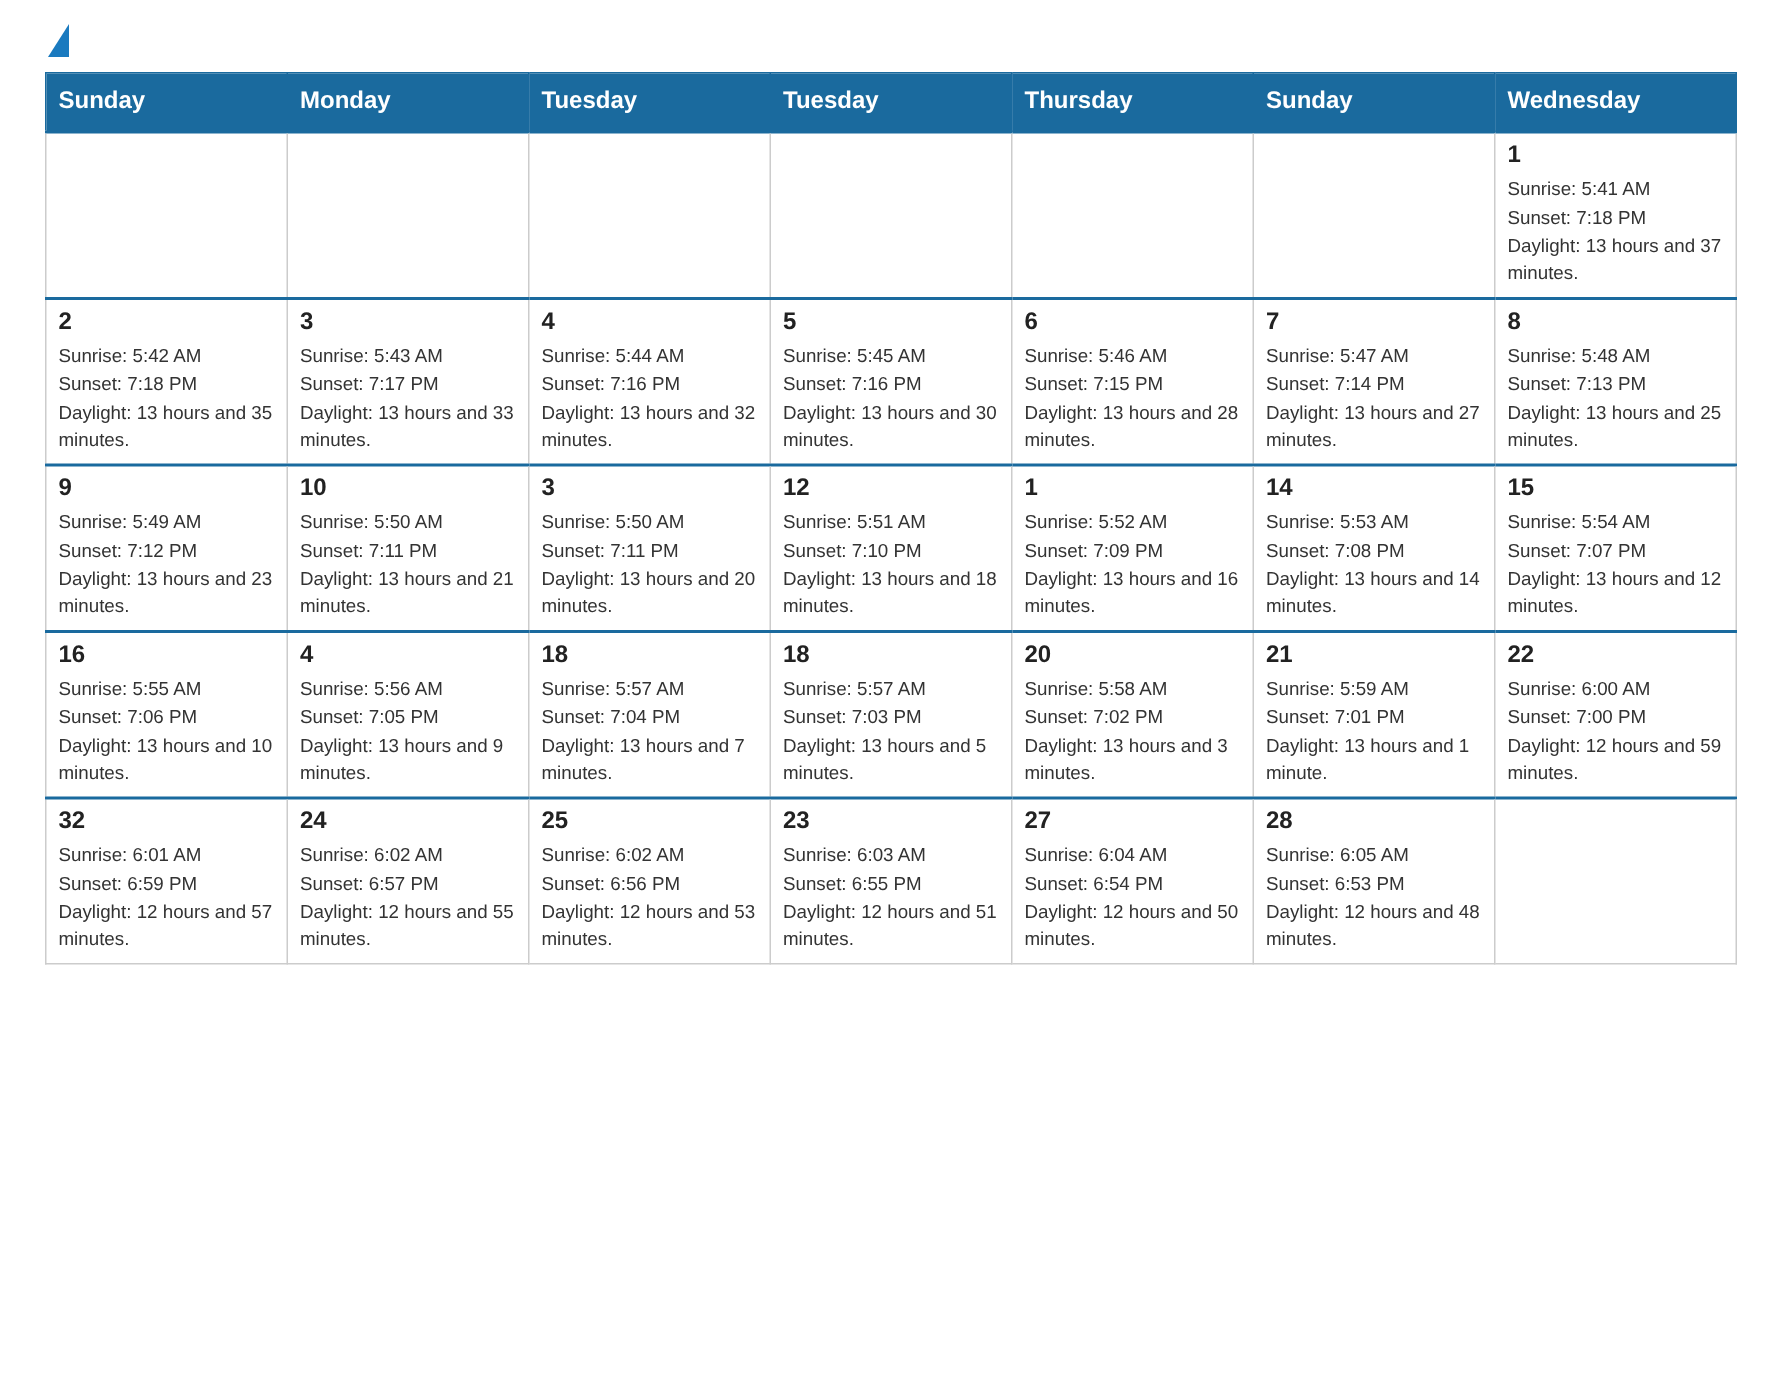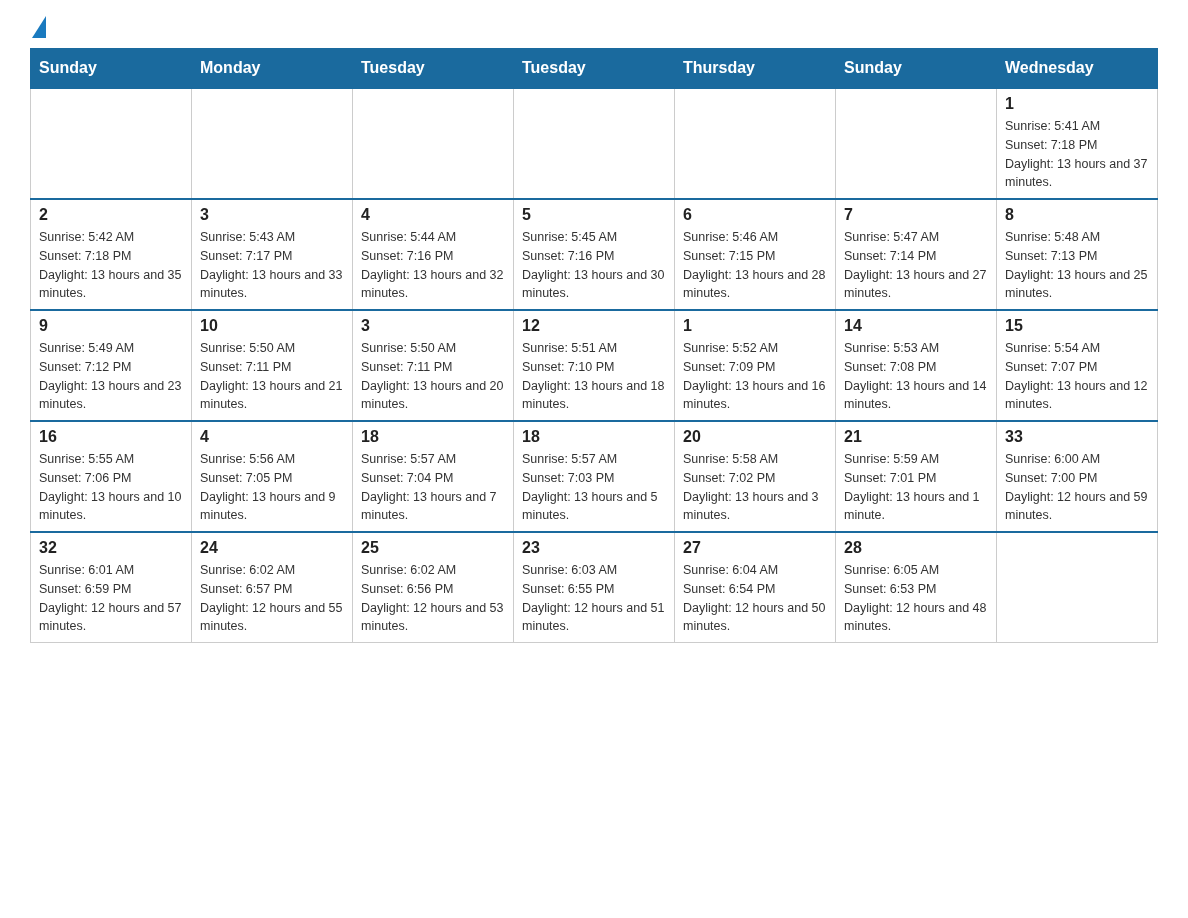--- a/index.html
+++ b/index.html
@@ -224,21 +224,21 @@
         </td>
         <td>
           <div class="day-number">20</div>
           <div class="day-info">Sunrise: 5:58 AM<br>Sunset: 7:02 PM<br>Daylight: 13 hours and 3 minutes.</div>
         </td>
         <td>
           <div class="day-number">21</div>
           <div class="day-info">Sunrise: 5:59 AM<br>Sunset: 7:01 PM<br>Daylight: 13 hours and 1 minute.</div>
         </td>
         <td>
-          <div class="day-number">33</div>
+          <div class="day-number">22</div>
           <div class="day-info">Sunrise: 6:00 AM<br>Sunset: 7:00 PM<br>Daylight: 12 hours and 59 minutes.</div>
         </td>
       </tr>
       <tr>
         <td>
           <div class="day-number">32</div>
           <div class="day-info">Sunrise: 6:01 AM<br>Sunset: 6:59 PM<br>Daylight: 12 hours and 57 minutes.</div>
         </td>
         <td>
           <div class="day-number">24</div>

